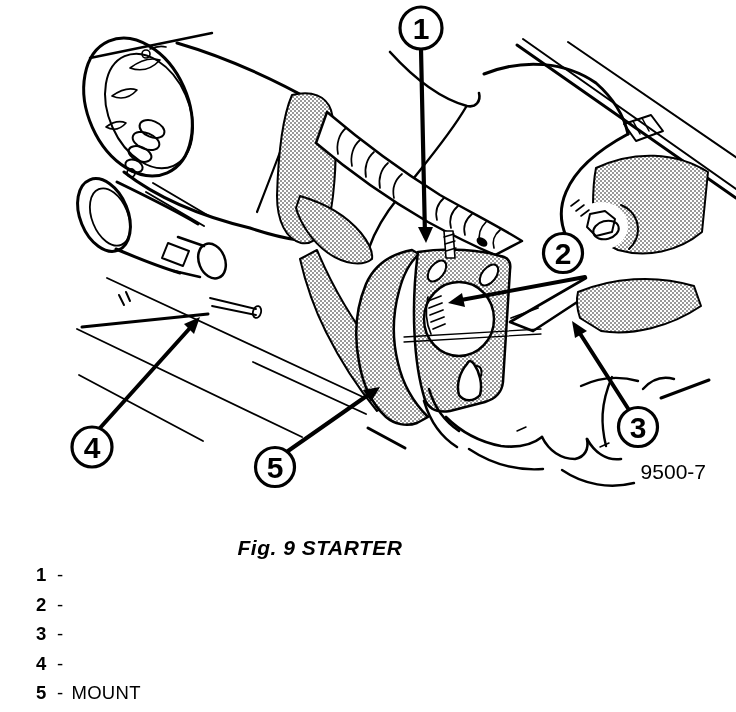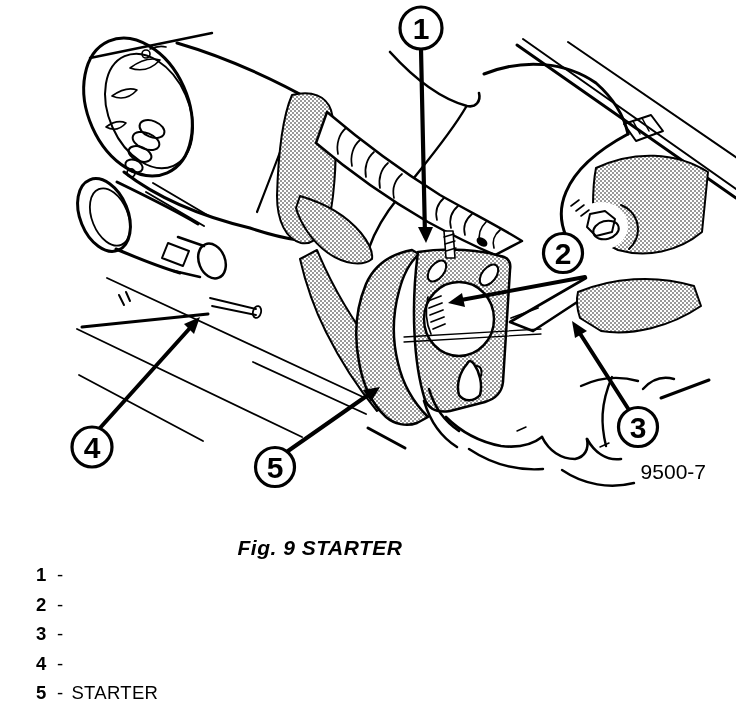--- a/index.html
+++ b/index.html
@@ -214,17 +214,17 @@
       <span class="lg-num">3</span>
         <span class="lg-dash">-</span>
     </div>
     <div class="legend-row">
       <span class="lg-num">4</span>
         <span class="lg-dash">-</span>
     </div>
     <div class="legend-row">
       <span class="lg-num">5</span>
         <span class="lg-dash">-</span>
-        <span class="lg-label">STARTER</span>
+        <span class="lg-label">MOUNT</span>
     </div>
   </div>
 
 </div>
 
 </body></html>

